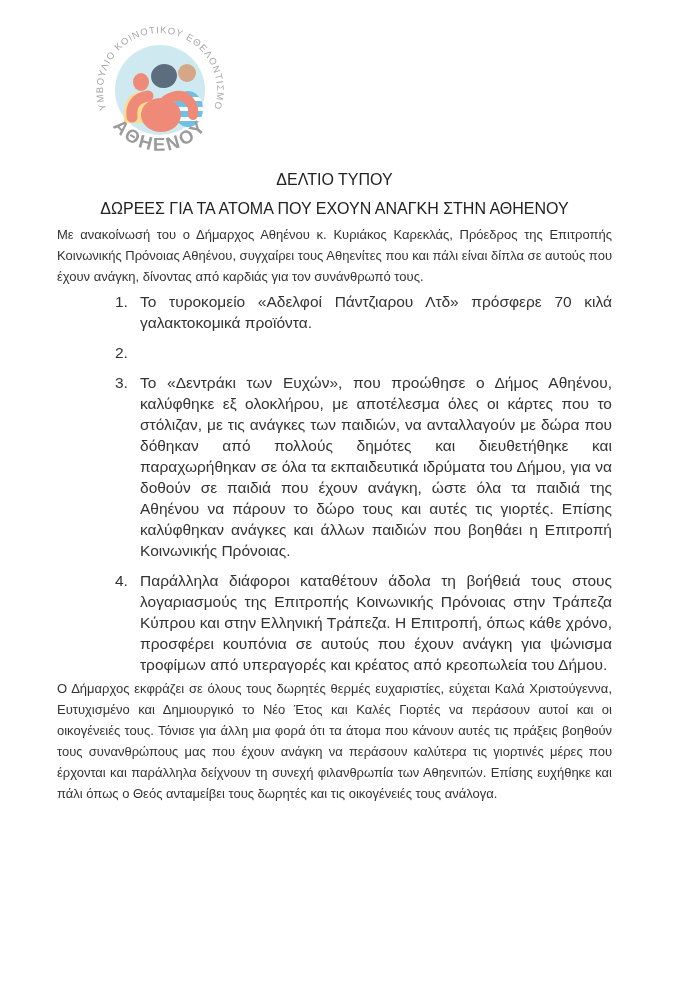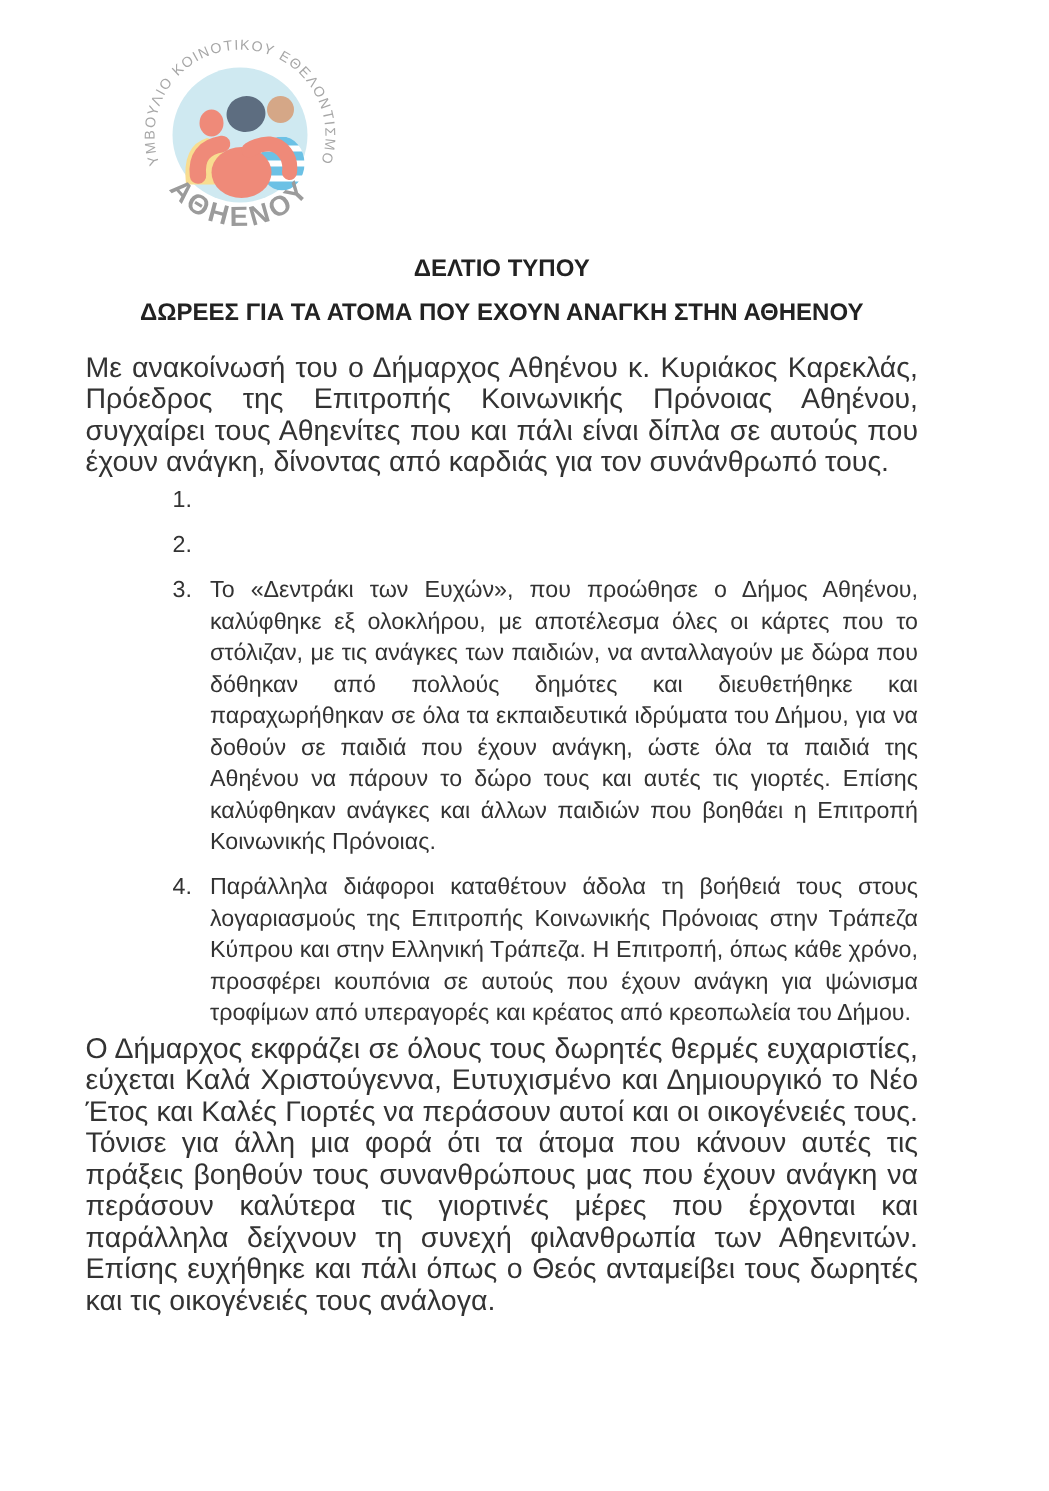--- a/index.html
+++ b/index.html
@@ -8,27 +8,27 @@
     font-family:"Liberation Sans",sans-serif;color:#333333;
     -webkit-font-smoothing:antialiased;
   }
   .page{position:relative;width:699px;height:994px;overflow:hidden;background:#ffffff;}
   .logo-wrap{padding:24px 0 0 84px;height:132px;}
   .logo{display:block;}
   .logo .arc-text{font-size:9.5px;letter-spacing:1.1px;font-weight:500;}
   .logo .name-text{font-size:18.5px;letter-spacing:2.5px;font-weight:600;}
   .content{padding:6px 87px 0 57px;} 
   h1,h2{
-    text-align:center;font-weight:bold;color:#222222;
+    text-align:center;font-weight:normal;color:#222222;
     font-size:16px;line-height:19px;
   }
   h1{margin:8px 0 0 0;}
-  h2{margin:10px 0 17px 0;}
+  h2{margin:10px 0 6px 0;}
   p{
-    font-size:19px;line-height:21px;text-align:justify;
+    font-size:13px;line-height:21px;text-align:justify;
     margin:0 0 4px 0;color:#333333;
   }
   p.closing{margin-top:0;}
   ol.donations{list-style:none;margin:2px 0 0 0;padding:0;}
   ol.donations li{
     display:flex;font-size:15.5px;line-height:21px;color:#333333;
     margin:0 0 9px 0;
   }
   ol.donations li:last-child{margin-bottom:3px;}
   ol.donations .num{flex:0 0 25px;margin-left:58px;}
@@ -82,20 +82,21 @@
   <main class="content">
     <h1>ΔΕΛΤΙΟ ΤΥΠΟΥ</h1>
     <h2>ΔΩΡΕΕΣ ΓΙΑ ΤΑ ΑΤΟΜΑ ΠΟΥ ΕΧΟΥΝ ΑΝΑΓΚΗ ΣΤΗΝ ΑΘΗΕΝΟΥ</h2>
 
     <p>Με ανακοίνωσή του ο Δήμαρχος Αθηένου κ. Κυριάκος Καρεκλάς, Πρόεδρος της Επιτροπής Κοινωνικής Πρόνοιας Αθηένου, συγχαίρει τους Αθηενίτες που και πάλι είναι δίπλα σε αυτούς που έχουν ανάγκη, δίνοντας από καρδιάς για τον συνάνθρωπό τους.</p>
 
 
     <ol class="donations">
       <li>
         <span class="num">1.</span>
+        <span class="txt">Το τυροκομείο «Αδελφοί Πάντζιαρου Λτδ» πρόσφερε 70 κιλά γαλακτοκομικά προϊόντα.</span>
       </li>
       <li>
         <span class="num">2.</span>
       </li>
       <li>
         <span class="num">3.</span>
         <span class="txt">Το «Δεντράκι των Ευχών», που προώθησε ο Δήμος Αθηένου, καλύφθηκε εξ ολοκλήρου, με αποτέλεσμα όλες οι κάρτες που το στόλιζαν, με τις ανάγκες των παιδιών, να ανταλλαγούν με δώρα που δόθηκαν από πολλούς δημότες και διευθετήθηκε και παραχωρήθηκαν σε όλα τα εκπαιδευτικά ιδρύματα του Δήμου, για να δοθούν σε παιδιά που έχουν ανάγκη, ώστε όλα τα παιδιά της Αθηένου να πάρουν το δώρο τους και αυτές τις γιορτές. Επίσης καλύφθηκαν ανάγκες και άλλων παιδιών που βοηθάει η Επιτροπή Κοινωνικής Πρόνοιας.</span>
       </li>
       <li>
         <span class="num">4.</span>

